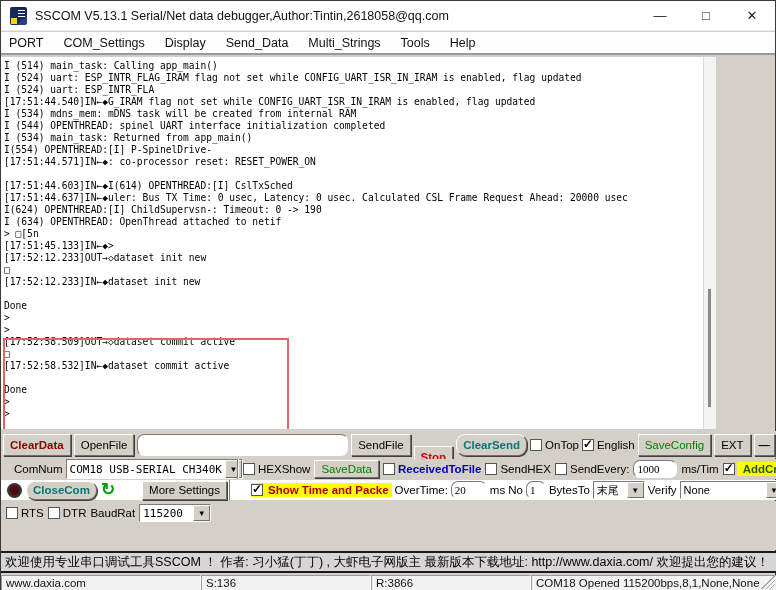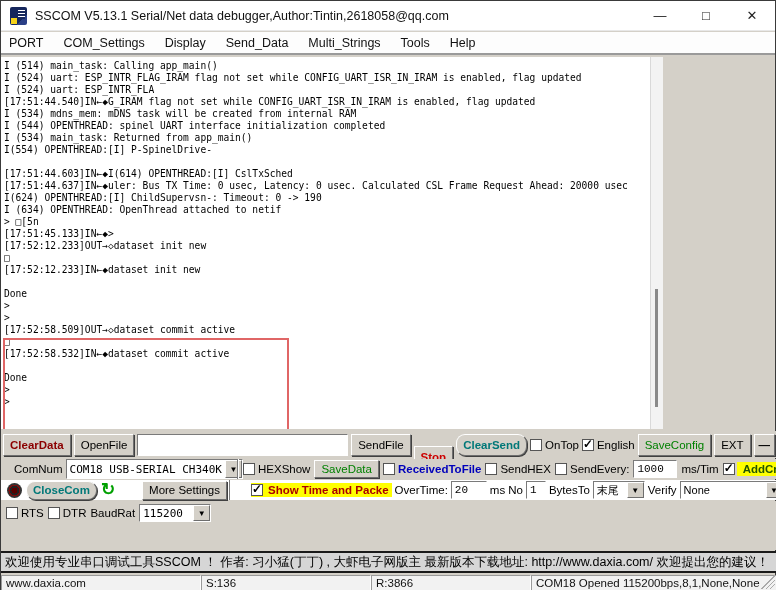--- a/index.html
+++ b/index.html
@@ -14,29 +14,29 @@
   #app-icon::before { content:""; position:absolute; right:2px; top:3px; width:7px; height:9px; background:repeating-linear-gradient(#fff 0 1px,#16275c 1px 3px); }
   #title-text { font-size:12.5px; color:#111; }
   #win-controls { margin-left:auto; display:flex; height:100%; }
   .win-btn { width:46px; height:100%; display:flex; align-items:center; justify-content:center; font-size:13px; color:#222; }
 
   
   #menubar { position:absolute; top:31px; left:0; width:100%; height:23px; background:#fdfdfd; display:flex; align-items:center; padding-left:8px; gap:20px; border-bottom:2px solid #9a9a9a; }
   .menu-item { font-size:12.5px; color:#111; }
 
   
-  #terminal { position:absolute; top:56px; left:0; width:662px; height:372px; background:#ffffff; overflow:hidden; }
+  #terminal { position:absolute; top:56px; left:0; width:715px; height:372px; background:#ffffff; overflow:hidden; }
   #term-lines { position:absolute; top:3px; left:3px; right:16px; }
   .term-line { font-family:"DejaVu Sans Mono", monospace; font-size:9.6px; height:12px; line-height:12px; color:#000; white-space:pre; }
   #term-redbox { position:absolute; left:2px; top:281px; width:286px; height:93px; border:2px solid #e06666; }
   #term-scroll { position:absolute; right:0; top:0; width:13px; height:100%; background:#f3f3f3; border-left:1px solid #d9d9d9; }
   #term-thumb { position:absolute; right:5px; top:232px; width:3px; height:118px; background:#8a8a8a; }
   .btn { display:inline-flex; align-items:center; justify-content:center; font-size:11.5px; color:#000; background:#d4d0c8; border:1px solid; border-color:#ffffff #6e6e6e #6e6e6e #ffffff; box-shadow:1px 1px 0 #404040; padding:0 6px; height:22px; white-space:nowrap; }
   .sunken { background:#ffffff; border:1px solid; border-color:#7a7a7a #ffffff #ffffff #7a7a7a; }
-  .tfield { font-family:Liberation Mono, monospace; font-size:11px; padding:0 3px; height:20px; }
+  .tfield { font-family:Liberation Serif, serif; font-size:11px; padding:0 3px; height:20px;border-radius:7px; }
   .cb { display:inline-block; width:12px; height:12px; background:#fff; border:1px solid #555; position:relative; flex:none; }
   .cb.checked::after { content:"✓"; position:absolute; top:-3px; left:0px; font-size:12px; font-weight:bold; color:#000; }
   .cb-lbl { font-size:11.5px; white-space:nowrap; }
   .combo { display:inline-flex; align-items:center; background:#fff; border:1px solid; border-color:#7a7a7a #fff #fff #7a7a7a; height:20px; }
   .combo .val { font-size:11px; font-family:"DejaVu Sans Mono", monospace; padding:0 3px; flex:1; white-space:nowrap; overflow:hidden; }
   .combo .arrow { width:17px; height:18px; background:#d4d0c8; border:1px solid; border-color:#fff #6e6e6e #6e6e6e #fff; font-size:8px; display:flex; align-items:center; justify-content:center; flex:none; }
 
   #row1 { position:absolute; top:430px; left:0; width:776px; height:27px; display:flex; align-items:center; gap:3px; padding:0 2px; background:#d4d0c8; }
   #row2 { position:absolute; top:458px; left:8px; width:776px; height:20px; display:flex; align-items:center; background:#d4d0c8; }
   #row3 { position:absolute; top:479px; left:0; width:776px; height:20px; display:flex; align-items:center; background:#ffffff; }
@@ -93,20 +93,21 @@
     <div id="term-lines">
 
     <div class="term-line">I (514) main_task: Calling app_main()</div>
         <div class="term-line">I (524) uart: ESP_INTR_FLAG_IRAM flag not set while CONFIG_UART_ISR_IN_IRAM is enabled, flag updated</div>
         <div class="term-line">I (524) uart: ESP_INTR_FLA</div>
         <div class="term-line">[17:51:44.540]IN←◆G_IRAM flag not set while CONFIG_UART_ISR_IN_IRAM is enabled, flag updated</div>
         <div class="term-line">I (534) mdns_mem: mDNS task will be created from internal RAM</div>
         <div class="term-line">I (544) OPENTHREAD: spinel UART interface initialization completed</div>
         <div class="term-line">I (534) main_task: Returned from app_main()</div>
         <div class="term-line">I(554) OPENTHREAD:[I] P-SpinelDrive-</div>
+        <div class="term-line">[17:51:44.571]IN←◆: co-processor reset: RESET_POWER_ON</div>
         <div class="term-line"></div>
         <div class="term-line">[17:51:44.603]IN←◆I(614) OPENTHREAD:[I] CslTxSched</div>
         <div class="term-line">[17:51:44.637]IN←◆uler: Bus TX Time: 0 usec, Latency: 0 usec. Calculated CSL Frame Request Ahead: 20000 usec</div>
         <div class="term-line">I(624) OPENTHREAD:[I] ChildSupervsn-: Timeout: 0 -&gt; 190</div>
         <div class="term-line">I (634) OPENTHREAD: OpenThread attached to netif</div>
         <div class="term-line">&gt; □[5n</div>
         <div class="term-line">[17:51:45.133]IN←◆&gt;</div>
         <div class="term-line">[17:52:12.233]OUT→◇dataset init new</div>
         <div class="term-line">□</div>
         <div class="term-line">[17:52:12.233]IN←◆dataset init new</div>

